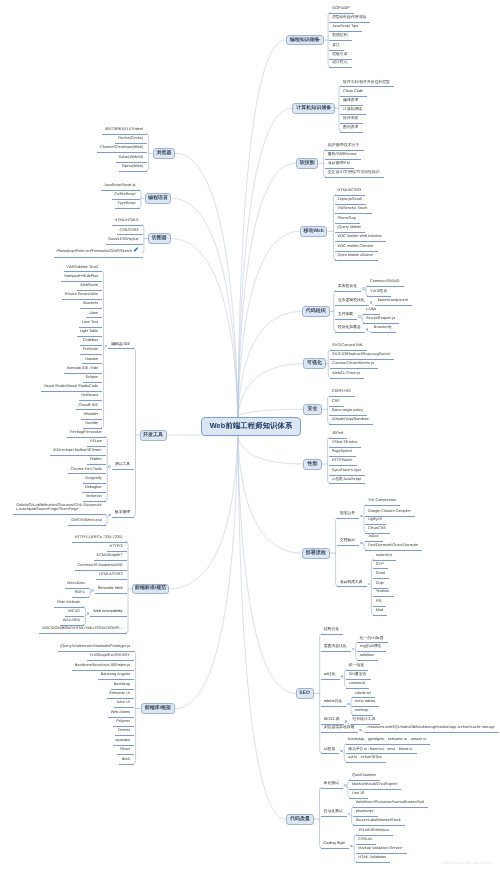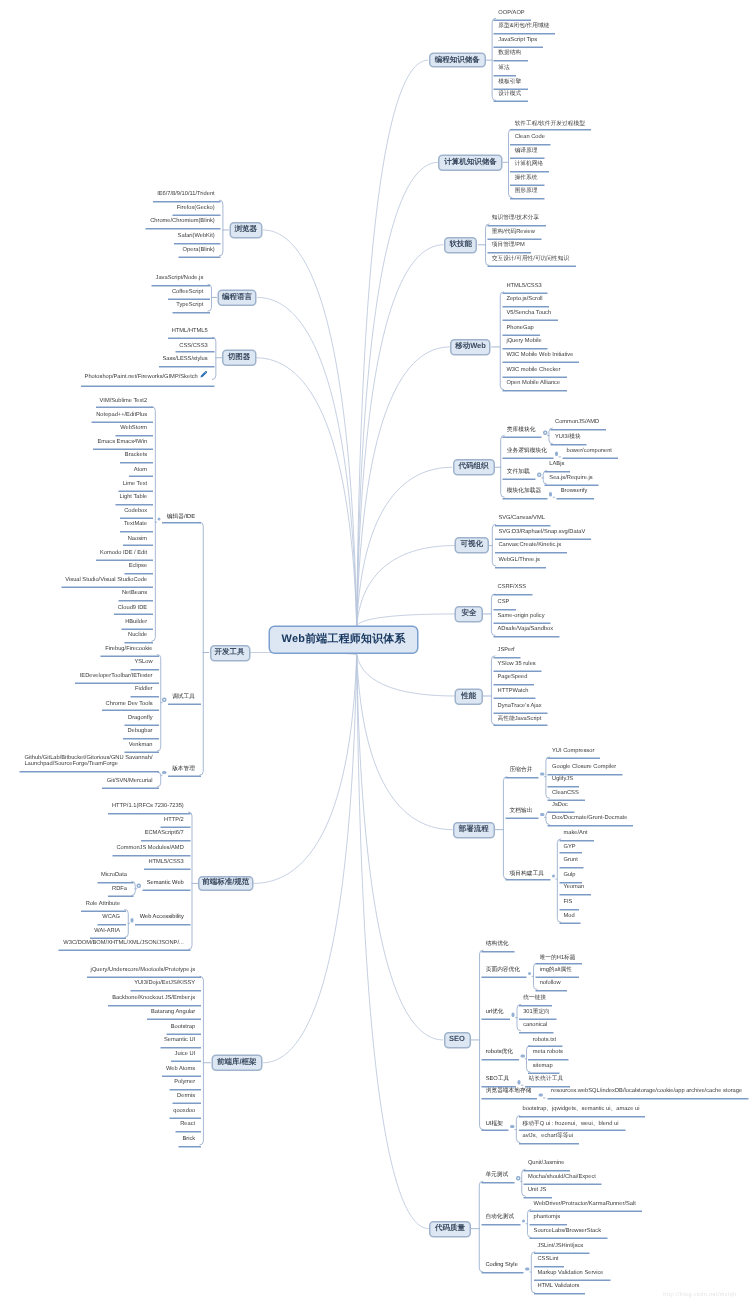--- a/index.html
+++ b/index.html
@@ -117,21 +117,21 @@
       <path d="M 132.2 588.95 L 127.6 588.95" fill="none" stroke="#a3b6d2" stroke-width="0.65"></path>
       <path d="M 87.58437500000001 587.5 Q 90.184375 587.5 90.184375 590.1 L 90.184375 594.4 Q 90.184375 597 87.58437500000001 597" fill="none" stroke="#a3b6d2" stroke-width="0.65"></path>
       <path d="M 91.384375 592.5 L 89.784375 592.5" fill="none" stroke="#a3b6d2" stroke-width="0.65"></path>
       <path d="M 82.92812500000001 606.3 Q 85.528125 606.3 85.528125 608.9 L 85.528125 622.4 Q 85.528125 625 82.92812500000001 625" fill="none" stroke="#a3b6d2" stroke-width="0.65"></path>
       <path d="M 86.728125 615.5 L 85.128125 615.5" fill="none" stroke="#a3b6d2" stroke-width="0.65"></path>
       <path d="M 237.8 436.40000000000003 C 234.044 648.638 205.248 708.5 175.2 708.5" fill="none" stroke="#b8c6dc" stroke-width="0.55"></path>
       <path d="M 133 650.8 Q 135.6 650.8 135.6 653.4 L 135.6 760.6999999999999 Q 135.6 763.3 133 763.3" fill="none" stroke="#a3b6d2" stroke-width="0.65"></path>
       <path d="M 140.6 708.5 L 135.2 708.5" fill="none" stroke="#a3b6d2" stroke-width="0.65"></path>
     </svg>
   <div id="nodes">
-      <div class="root" style="left: 179px; top: 417.1px; width: 100.2px; height: 19.3px;">Web前端工程师知识体系</div>
+      <div class="root" style="left: 201px; top: 417.1px; width: 100.2px; height: 19.3px;">Web前端工程师知识体系</div>
       <div class="node" style="left: 285.5px; top: 34.8px; width: 38.5px; height: 10.6px;">编程知识储备</div>
       <div class="leaf" style="top: 6.6px; left: 329.4px;">OOP/AOP</div>
       <div class="leaf" style="top: 15.9px; left: 329.4px;">原型&amp;闭包/作用域链</div>
       <div class="leaf" style="top: 25.2px; left: 329.4px;">JavaScript Tips</div>
       <div class="leaf" style="top: 34.4px; left: 329.4px;">数据结构</div>
       <div class="leaf" style="top: 43.7px; left: 329.4px;">算法</div>
       <div class="leaf" style="top: 52.9px; left: 329.4px;">模板引擎</div>
       <div class="leaf" style="top: 61.4px; left: 329.4px;">设计模式</div>
       <div class="node" style="left: 292.3px; top: 102.8px; width: 42.7px; height: 10.8px;">计算机知识储备</div>
       <div class="leaf" style="top: 80.5px; left: 340.3px;">软件工程/软件开发过程模型</div>

